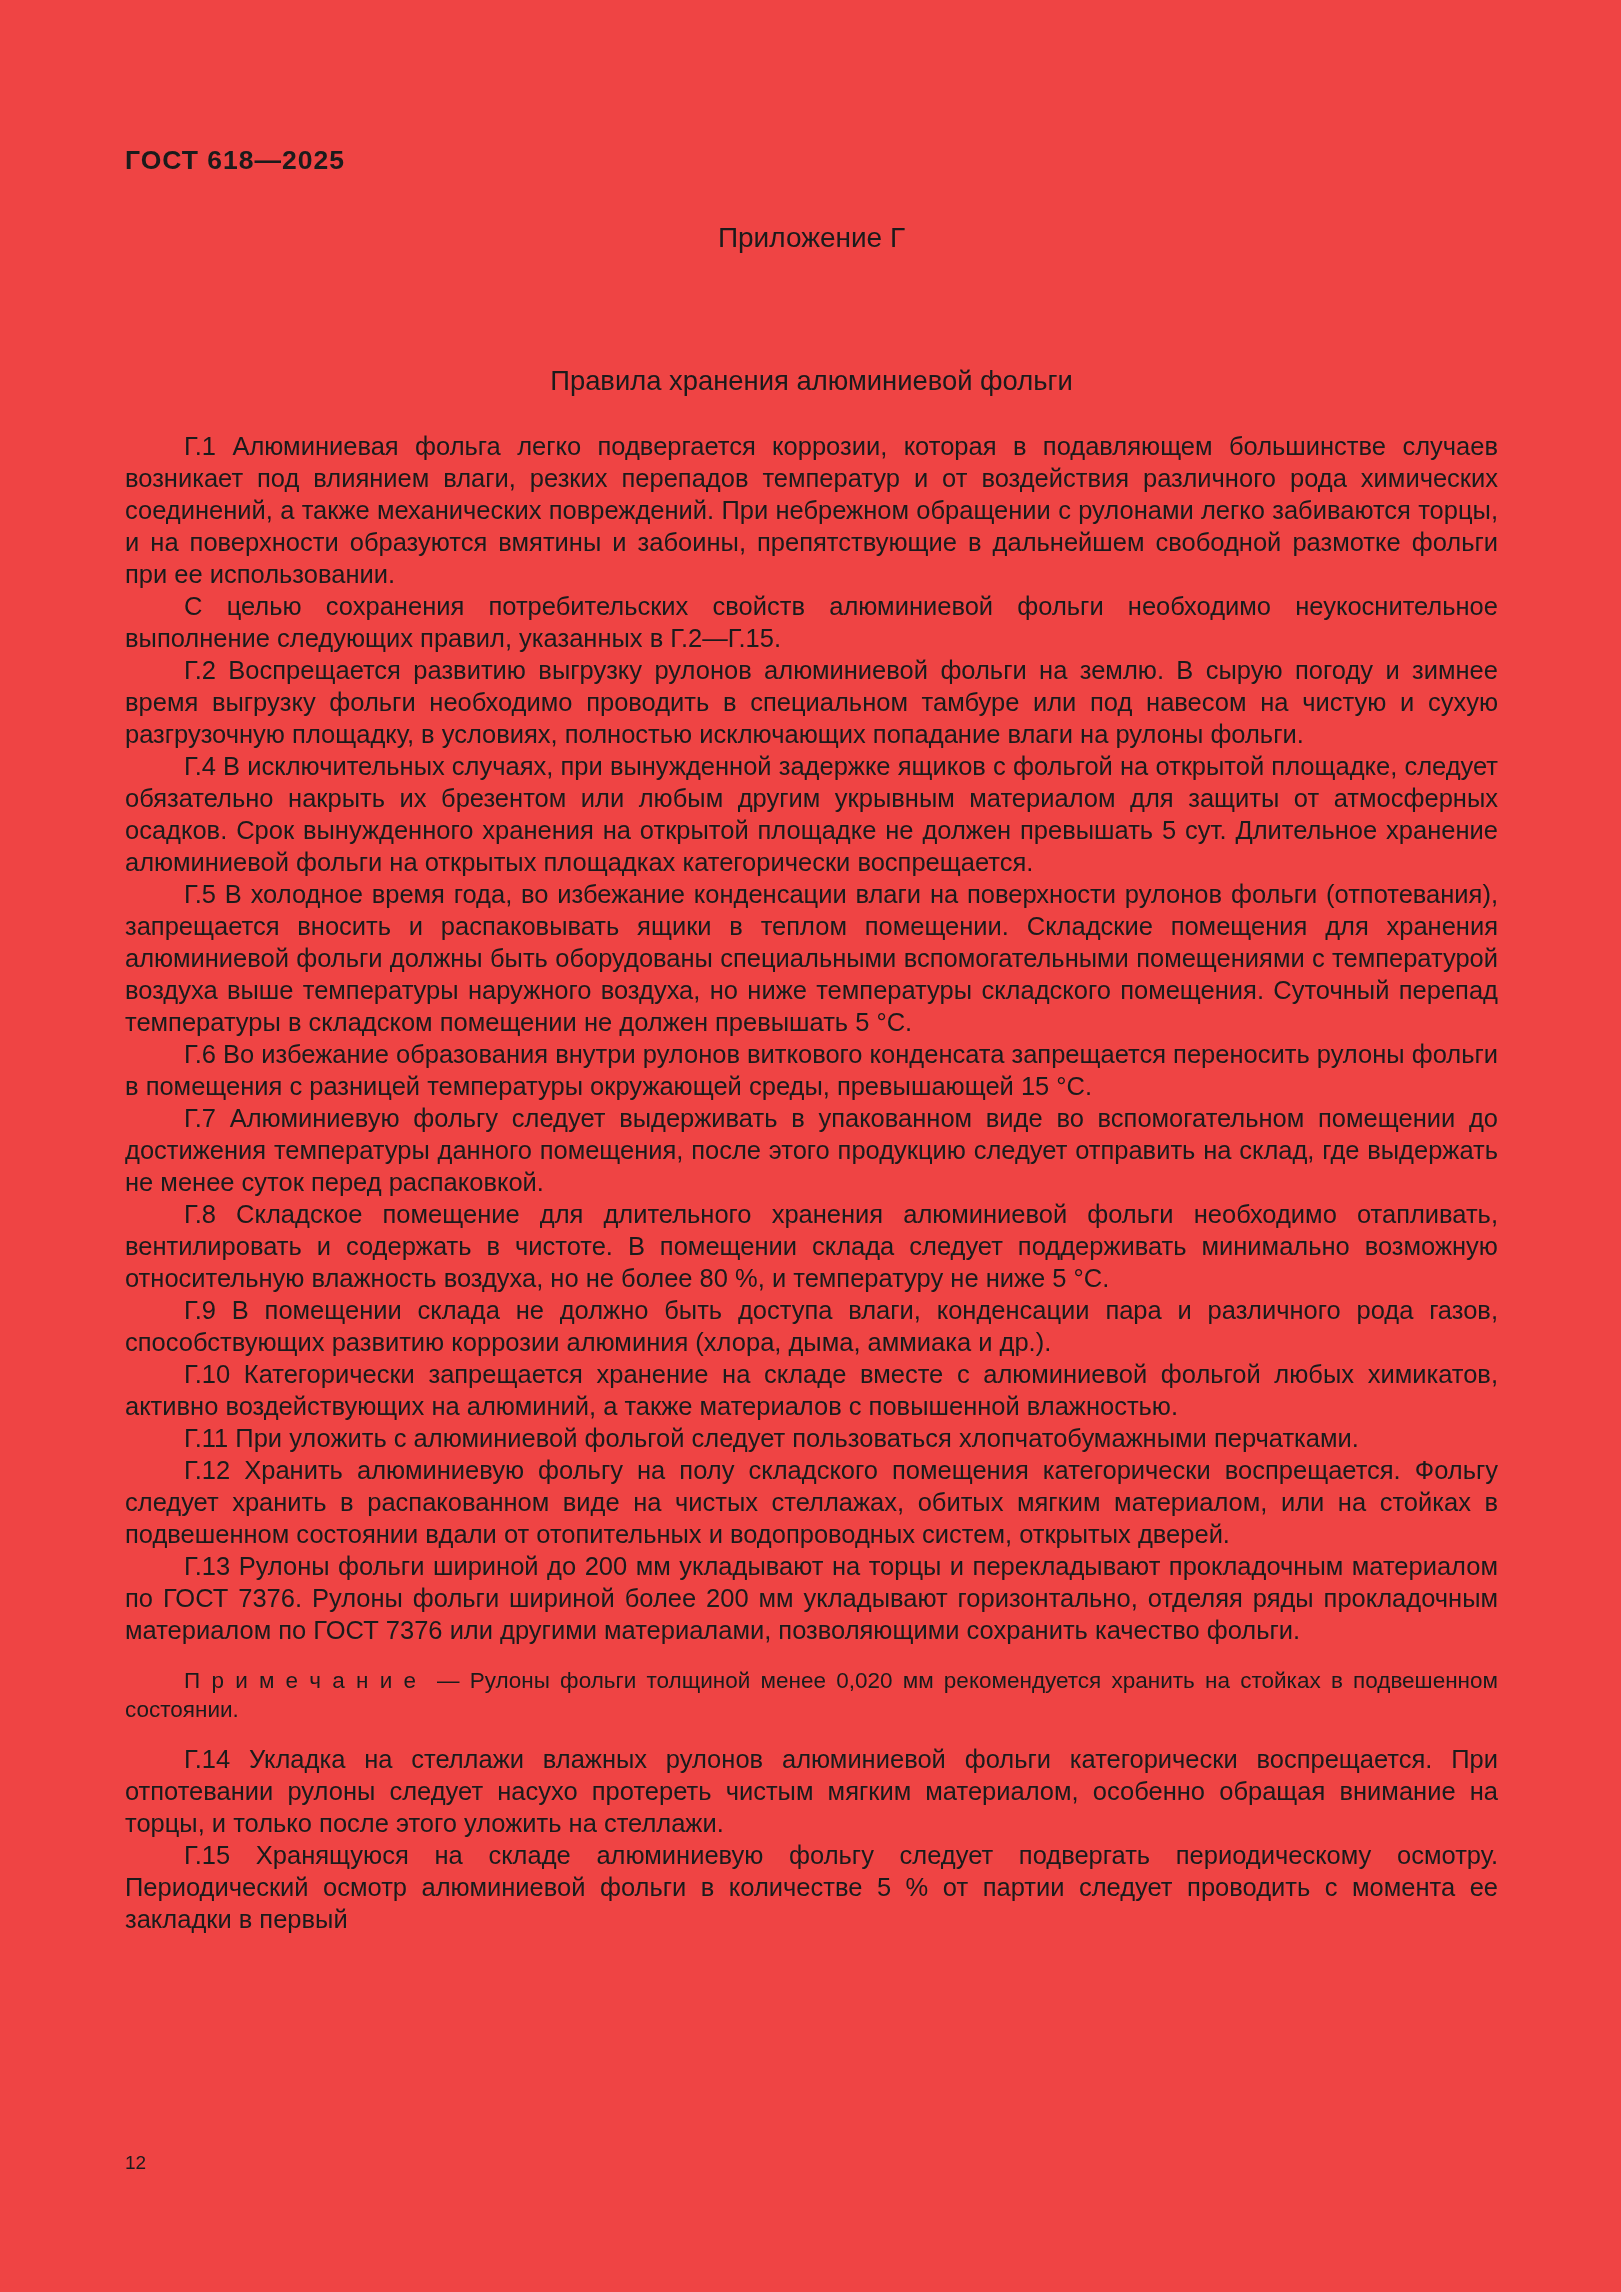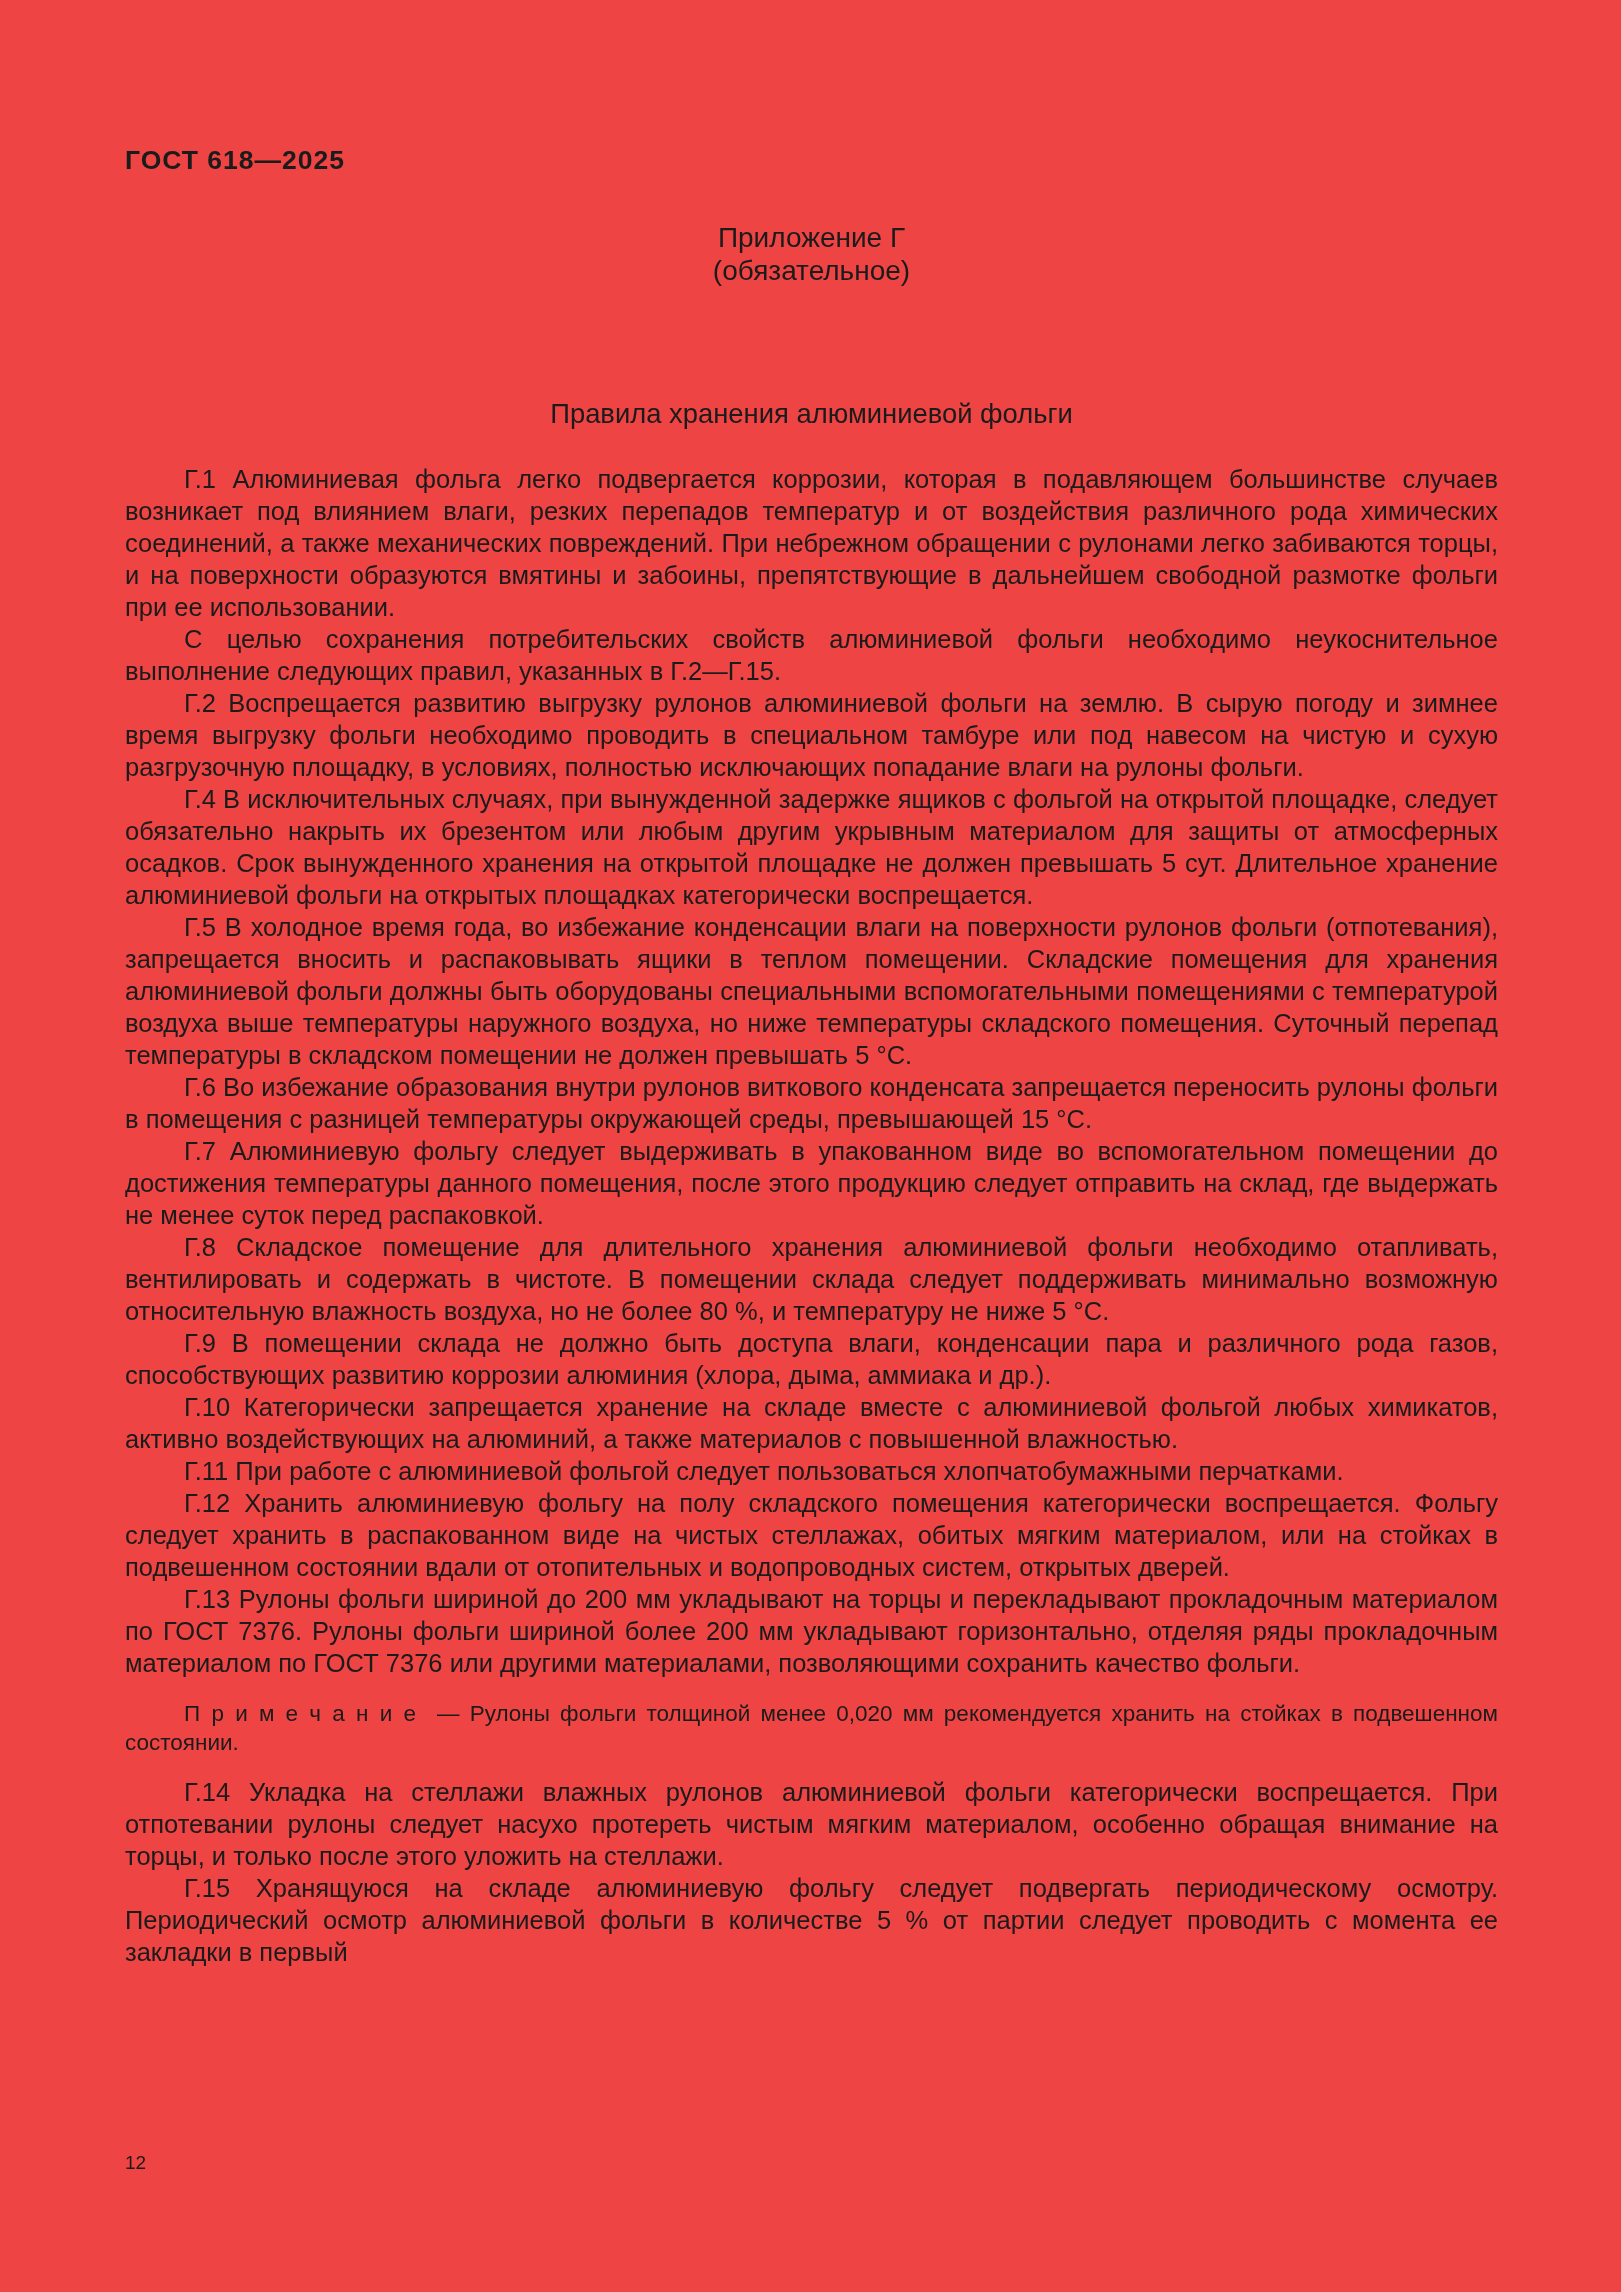--- a/index.html
+++ b/index.html
@@ -73,37 +73,36 @@
 </head>
 <body>
 
 <div class="page">
   <div class="content">
 
     <div class="doc-code">ГОСТ 618—2025</div>
 
     <div class="appendix-head">
       <div>Приложение Г</div>
-      <div>(обязательное)</div>
     </div>
 
     <div class="title">Правила хранения алюминиевой фольги</div>
 
     <div class="body-text">
         <p class="para">Г.1 Алюминиевая фольга легко подвергается коррозии, которая в подавляющем большинстве случаев возникает под влиянием влаги, резких перепадов температур и от воздействия различного рода химических соединений, а также механических повреждений. При небрежном обращении с рулонами легко забиваются торцы, и на поверхности образуются вмятины и забоины, препятствующие в дальнейшем свободной размотке фольги при ее использовании.</p>
         <p class="para">С целью сохранения потребительских свойств алюминиевой фольги необходимо неукоснительное выполнение следующих правил, указанных в Г.2—Г.15.</p>
         <p class="para">Г.2 Воспрещается развитию выгрузку рулонов алюминиевой фольги на землю. В сырую погоду и зимнее время выгрузку фольги необходимо проводить в специальном тамбуре или под навесом на чистую и сухую разгрузочную площадку, в условиях, полностью исключающих попадание влаги на рулоны фольги.</p>
         <p class="para">Г.4 В исключительных случаях, при вынужденной задержке ящиков с фольгой на открытой площадке, следует обязательно накрыть их брезентом или любым другим укрывным материалом для защиты от атмосферных осадков. Срок вынужденного хранения на открытой площадке не должен превышать 5 сут. Длительное хранение алюминиевой фольги на открытых площадках категорически воспрещается.</p>
         <p class="para">Г.5 В холодное время года, во избежание конденсации влаги на поверхности рулонов фольги (отпотевания), запрещается вносить и распаковывать ящики в теплом помещении. Складские помещения для хранения алюминиевой фольги должны быть оборудованы специальными вспомогательными помещениями с температурой воздуха выше температуры наружного воздуха, но ниже температуры складского помещения. Суточный перепад температуры в складском помещении не должен превышать 5 °С.</p>
         <p class="para">Г.6 Во избежание образования внутри рулонов виткового конденсата запрещается переносить рулоны фольги в помещения с разницей температуры окружающей среды, превышающей 15 °С.</p>
         <p class="para">Г.7 Алюминиевую фольгу следует выдерживать в упакованном виде во вспомогательном помещении до достижения температуры данного помещения, после этого продукцию следует отправить на склад, где выдержать не менее суток перед распаковкой.</p>
         <p class="para">Г.8 Складское помещение для длительного хранения алюминиевой фольги необходимо отапливать, вентилировать и содержать в чистоте. В помещении склада следует поддерживать минимально возможную относительную влажность воздуха, но не более 80 %, и температуру не ниже 5 °С.</p>
         <p class="para">Г.9 В помещении склада не должно быть доступа влаги, конденсации пара и различного рода газов, способствующих развитию коррозии алюминия (хлора, дыма, аммиака и др.).</p>
         <p class="para">Г.10 Категорически запрещается хранение на складе вместе с алюминиевой фольгой любых химикатов, активно воздействующих на алюминий, а также материалов с повышенной влажностью.</p>
-        <p class="para">Г.11 При работе с алюминиевой фольгой следует пользоваться хлопчатобумажными перчатками.</p>
+        <p class="para">Г.11 При уложить с алюминиевой фольгой следует пользоваться хлопчатобумажными перчатками.</p>
         <p class="para">Г.12 Хранить алюминиевую фольгу на полу складского помещения категорически воспрещается. Фольгу следует хранить в распакованном виде на чистых стеллажах, обитых мягким материалом, или на стойках в подвешенном состоянии вдали от отопительных и водопроводных систем, открытых дверей.</p>
         <p class="para">Г.13 Рулоны фольги шириной до 200 мм укладывают на торцы и перекладывают прокладочным материалом по ГОСТ 7376. Рулоны фольги шириной более 200 мм укладывают горизонтально, отделяя ряды прокладочным материалом по ГОСТ 7376 или другими материалами, позволяющими сохранить качество фольги.</p>
         <p class="para note"><span class="note-label">П р и м е ч а н и е</span>&nbsp;&nbsp;— Рулоны фольги толщиной менее 0,020 мм рекомендуется хранить на стойках в подвешенном состоянии.</p>
         <p class="para">Г.14 Укладка на стеллажи влажных рулонов алюминиевой фольги категорически воспрещается. При отпотевании рулоны следует насухо протереть чистым мягким материалом, особенно обращая внимание на торцы, и только после этого уложить на стеллажи.</p>
         <p class="para">Г.15 Хранящуюся на складе алюминиевую фольгу следует подвергать периодическому осмотру. Периодический осмотр алюминиевой фольги в количестве 5 % от партии следует проводить с момента ее закладки в первый</p>
       </div>
 
   </div>
 
   <div class="page-number">12</div>

